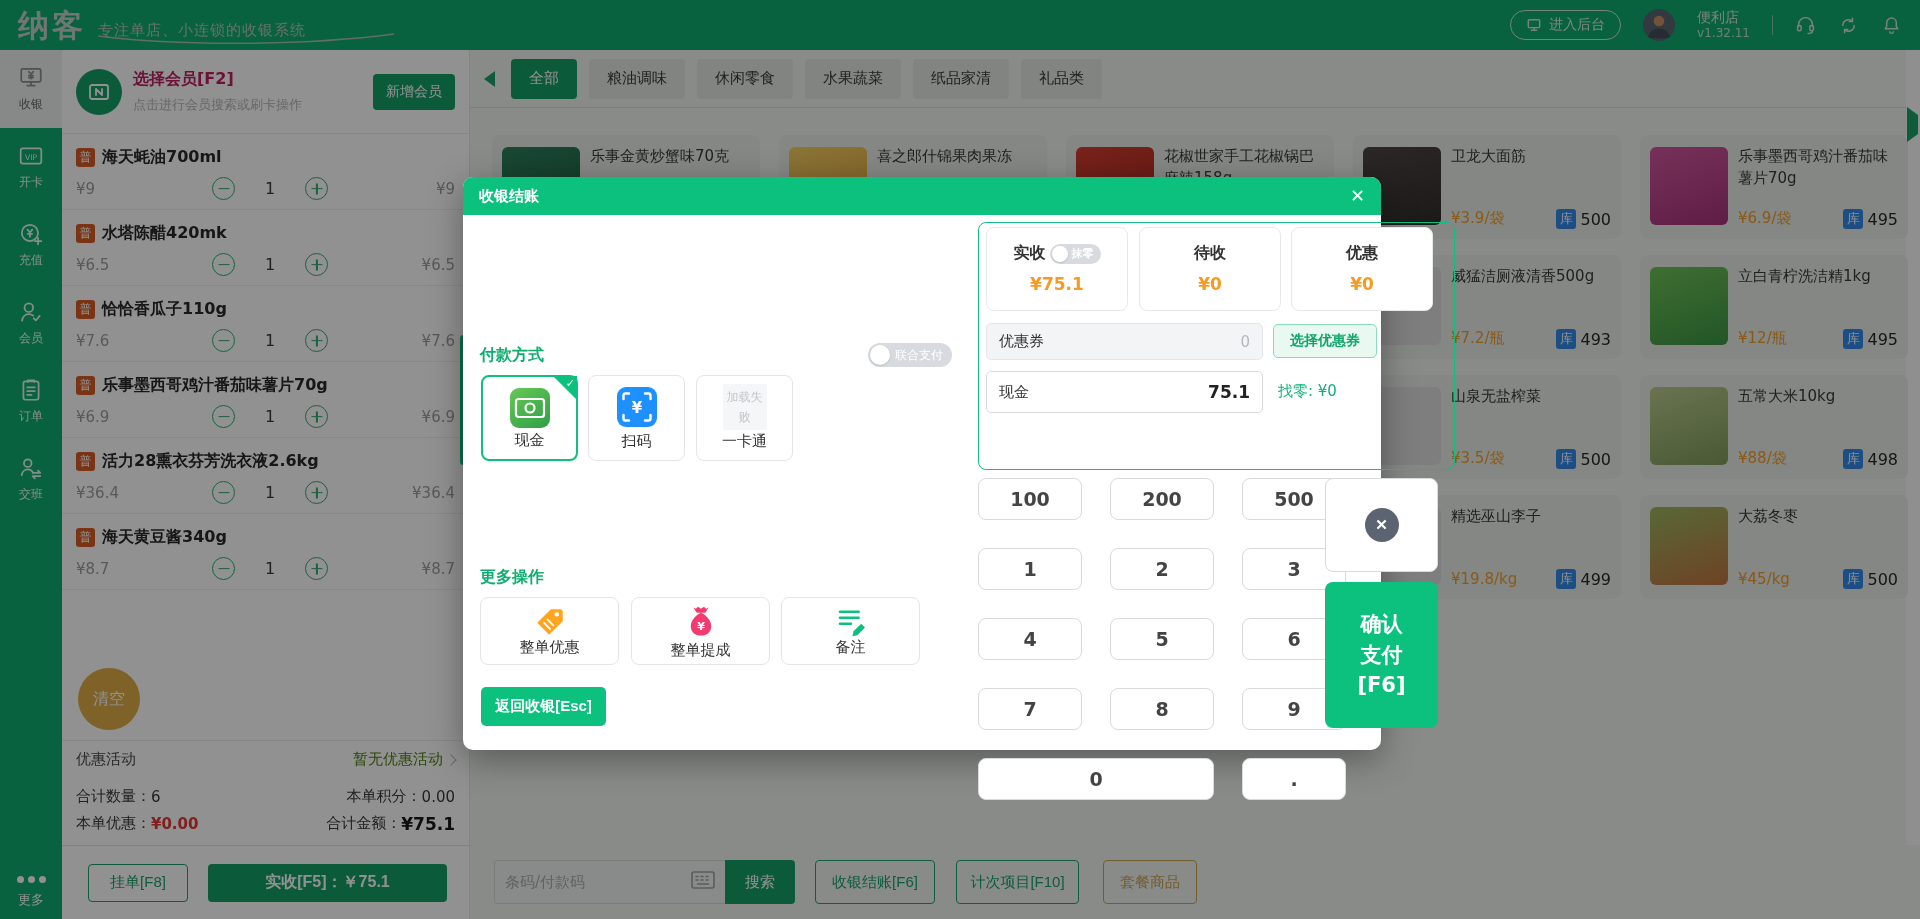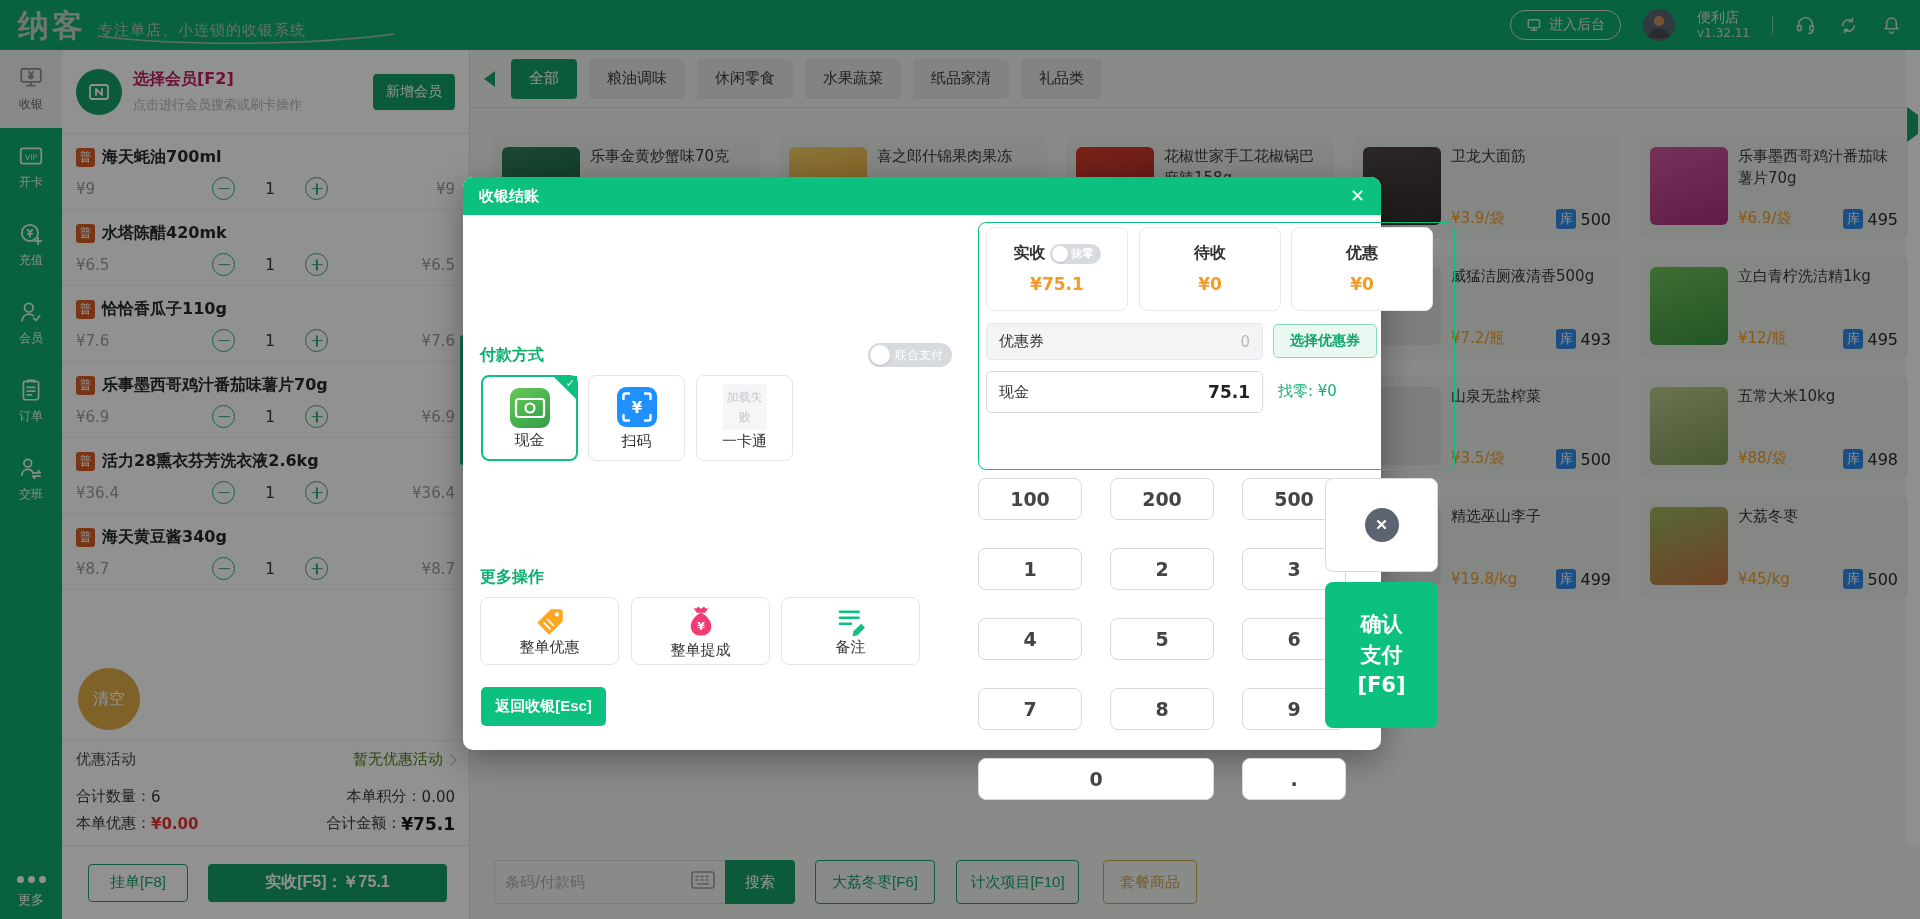--- a/index.html
+++ b/index.html
@@ -547,21 +547,21 @@
 
     <div class="bottom-bar">
       <div class="bb barcode-box">
         <input class="barcode-input" placeholder="条码/付款码" style="">
         <span class="kb-ico"><svg viewBox="0 0 24 18">
               <rect x="1" y="1" width="22" height="16" rx="2"></rect>
               <path d="M5 5.5h2M10 5.5h2M15 5.5h2M5 9h2M10 9h2M15 9h2M6.5 13h11"></path>
             </svg></span>
       </div>
       <button class="bb search-btn">搜索</button>
-      <button class="bb qbtn q1">大荔冬枣[F6]</button>
+      <button class="bb qbtn q1">收银结账[F6]</button>
       <button class="bb qbtn q2">计次项目[F10]</button>
       <button class="bb qbtn q3">套餐商品</button>
     </div>
   </section>
 
   <div class="backdrop"></div>
 
   <div class="modal">
     <div class="modal-head">
       <span class="modal-title">收银结账</span>

